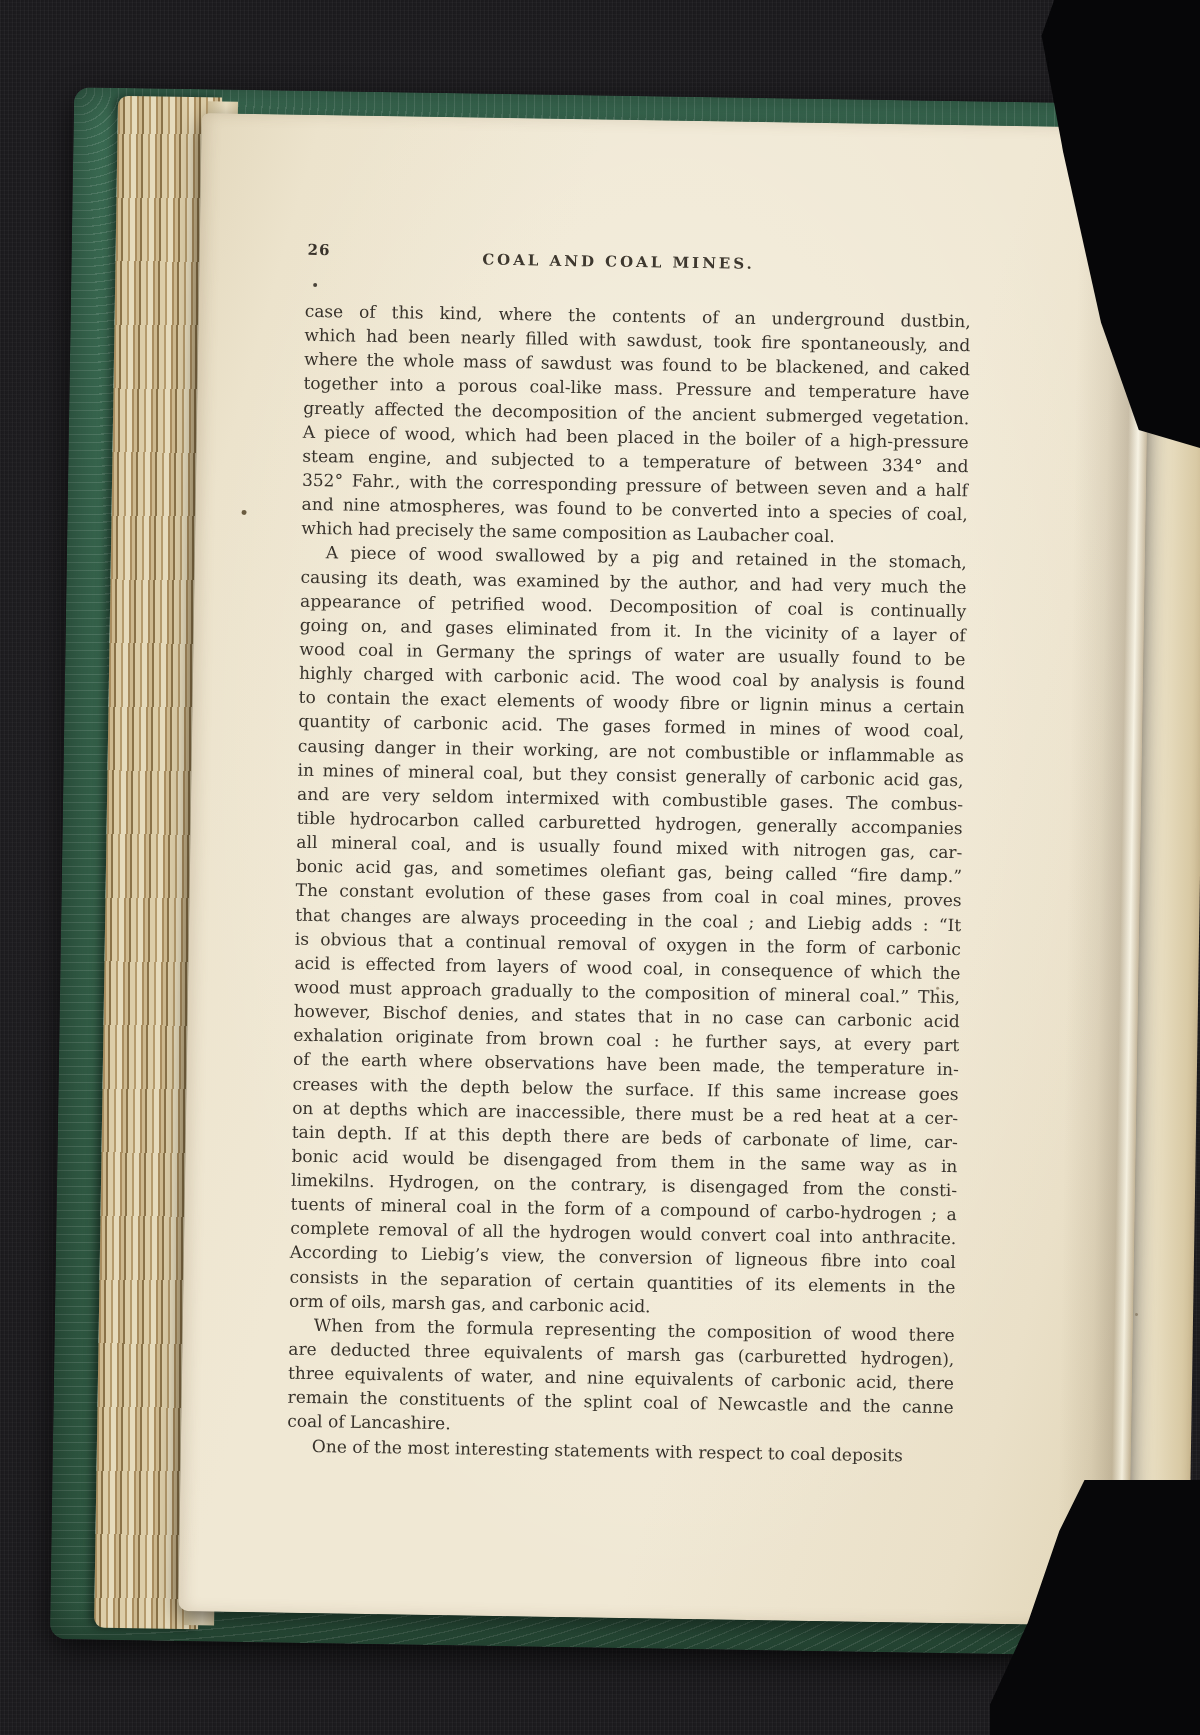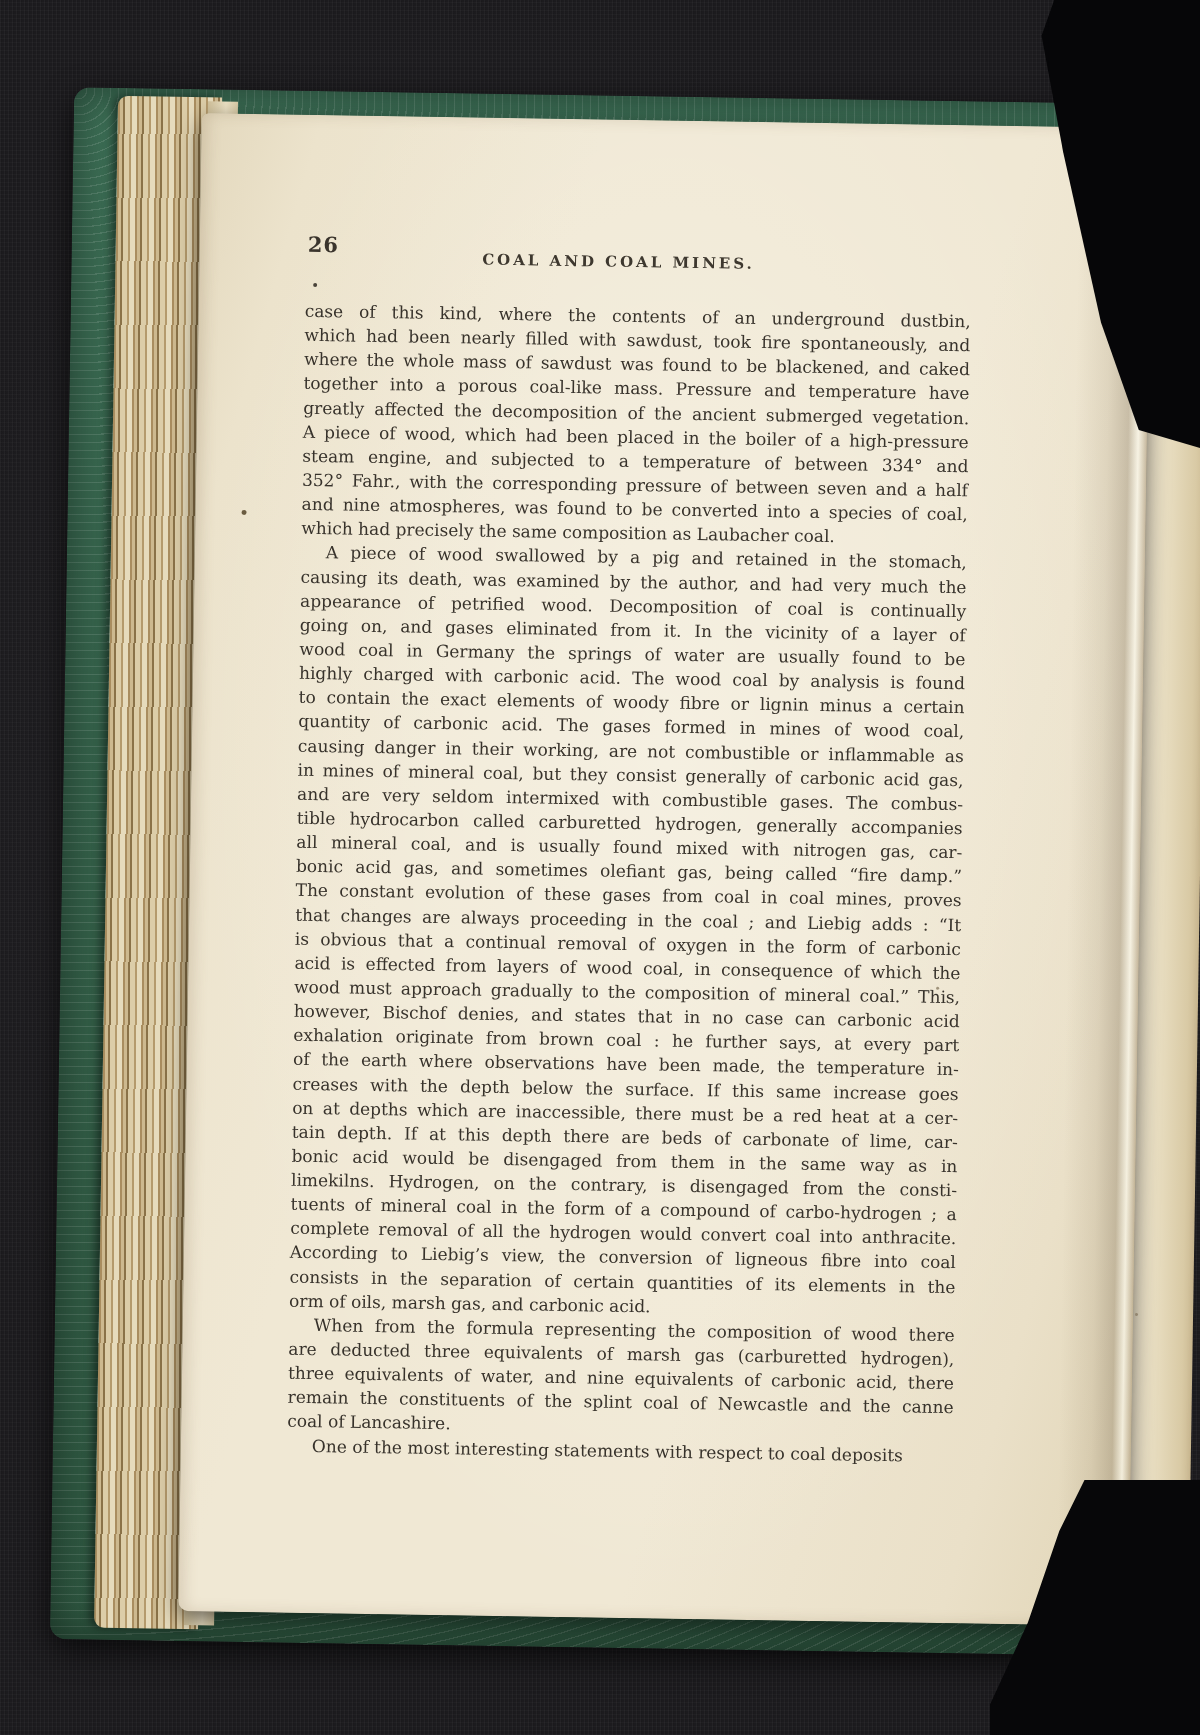--- a/index.html
+++ b/index.html
@@ -33,21 +33,21 @@
   .gutter{position:absolute;right:0;top:0;width:72px;height:100%;border-radius:0 10px 16px 0;
     background:linear-gradient(90deg, transparent 0%, rgba(95,75,45,.10) 45%,
       rgba(70,52,28,.22) 74%, rgba(255,255,246,.55) 88%, rgba(110,85,50,.28) 100%);}
   .facing{position:absolute;left:1132px;top:140px;width:68px;height:1428px;
     background:linear-gradient(90deg,#f0e7d1 0%,#e8ddc0 45%,#d9caa5 85%,#cbb992 100%);
     box-shadow:inset 4px 0 8px rgba(80,60,30,.25);}
   .shadow-tr{position:absolute;left:1020px;top:0;width:180px;height:448px;background:#060608;
     clip-path:polygon(19% 0%,100% 0%,100% 100%,66% 96%,45% 72%,24% 34%,12% 8%);}
   .shadow-br{position:absolute;left:990px;top:1480px;width:210px;height:255px;background:#070709;
     clip-path:polygon(45% 0%,100% 0%,100% 100%,0% 100%,0% 88%,18% 56%,33% 20%);}
-  .pagenum{position:absolute;left:108px;top:117px;font-size:21px;font-weight:bold;
+  .pagenum{position:absolute;left:108px;top:126px;font-size:15px;font-weight:bold;
     letter-spacing:1px;color:#3a342c;}
   .pagenum-dot{position:absolute;left:114px;top:168px;width:4px;height:4px;border-radius:50%;
     background:#4a443a;}
   .runhead{position:absolute;left:86px;top:133px;width:666px;text-align:center;
     font-size:15px;font-weight:bold;letter-spacing:3px;color:#3e382f;}
   .bodytext{position:absolute;left:106px;top:184px;width:666px;}
   .ln{height:24.15px;line-height:24.15px;font-size:17px;white-space:nowrap;
     text-align:justify;text-align-last:justify;color:#37322b;}
   .ln.ind{padding-left:25px;}
   .ln.pend{text-align-last:left;}

